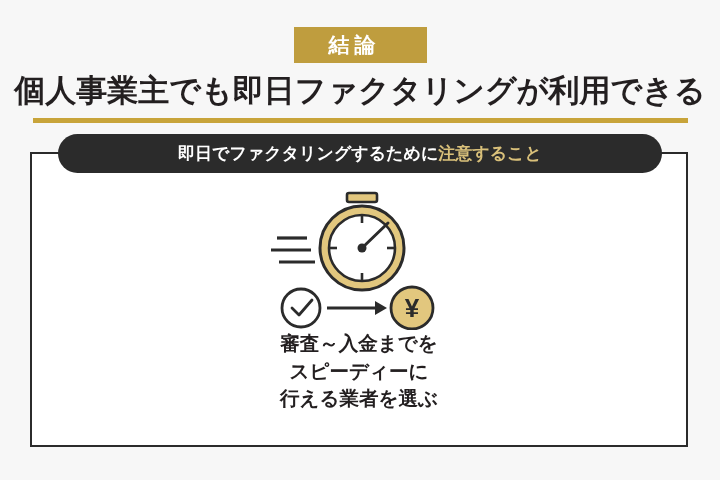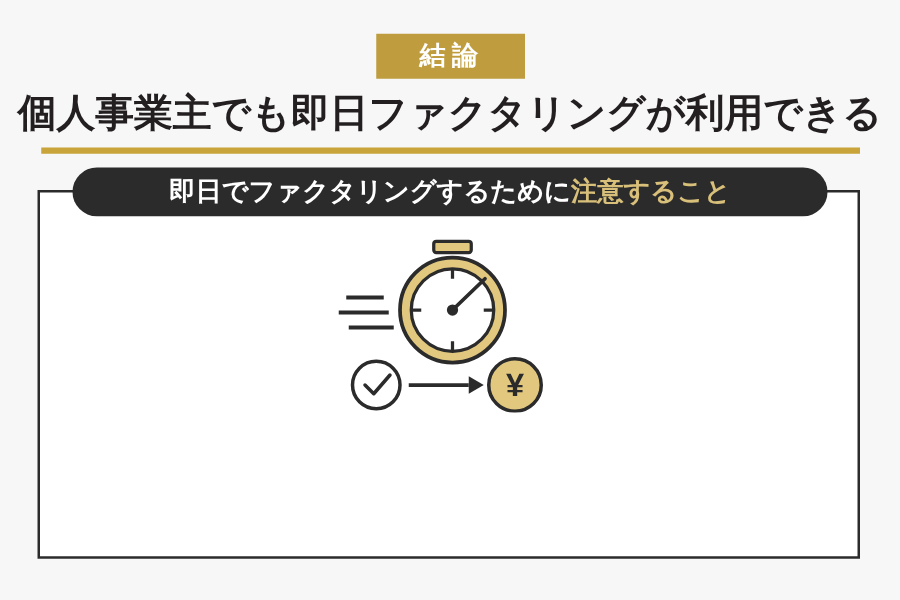--- a/index.html
+++ b/index.html
@@ -25,21 +25,21 @@
     display: flex;
     justify-content: center;
     padding-top: 27px;
   }
   .badge {
     background: #bf9d3e;
     color: #ffffff;
     font-size: 21px;
     font-weight: bold;
     letter-spacing: 5px;
-    padding: 6px 32px 7px 35px;
+    padding: 6px 46px 7px 35px;
     line-height: 1.1;
   }
   .main-title {
     margin-top: 11px;
     text-align: center;
     font-size: 31px;
     font-weight: bold;
     color: #231f20;
     letter-spacing: 0px;
     line-height: 1.1;
@@ -72,21 +72,21 @@
     width: 604px;
     height: 39px;
     background: #2b2b2b;
     border-radius: 20px;
     display: flex;
     align-items: center;
     justify-content: center;
     z-index: 5;
   }
   .pill-text {
-    font-size: 21px;
+    font-size: 17px;
     font-weight: bold;
     color: #ffffff;
     white-space: nowrap;
     line-height: 1;
   }
   .pill-text .accent { color: #d9c07a; }
 
   
   .columns {
     position: absolute;
@@ -178,17 +178,20 @@
         <circle cx="32" cy="118" r="19" fill="#ffffff" stroke="#2b2b2b" stroke-width="2.8"></circle>
         <polyline points="23,118 30,125 43,110" fill="none" stroke="#2b2b2b" stroke-width="2.8" stroke-linecap="round" stroke-linejoin="round"></polyline>
 
         <line x1="58" y1="118" x2="106" y2="118" stroke="#2b2b2b" stroke-width="3"></line>
         <polygon points="106,111 118,118 106,125" fill="#2b2b2b"></polygon>
 
         <circle cx="143" cy="118" r="21" fill="#e2c77e" stroke="#2b2b2b" stroke-width="2.8"></circle>
         <text x="143" y="127" text-anchor="middle" font-family="'Liberation Sans', sans-serif" font-size="26" font-weight="bold" fill="#2b2b2b">¥</text>
       </svg>
     </div>
+    <div class="caption">審査～入金までを
+スピーディーに
+行える業者を選ぶ</div>
   </div>
 
 
 
 </div>
 
 </body></html>

